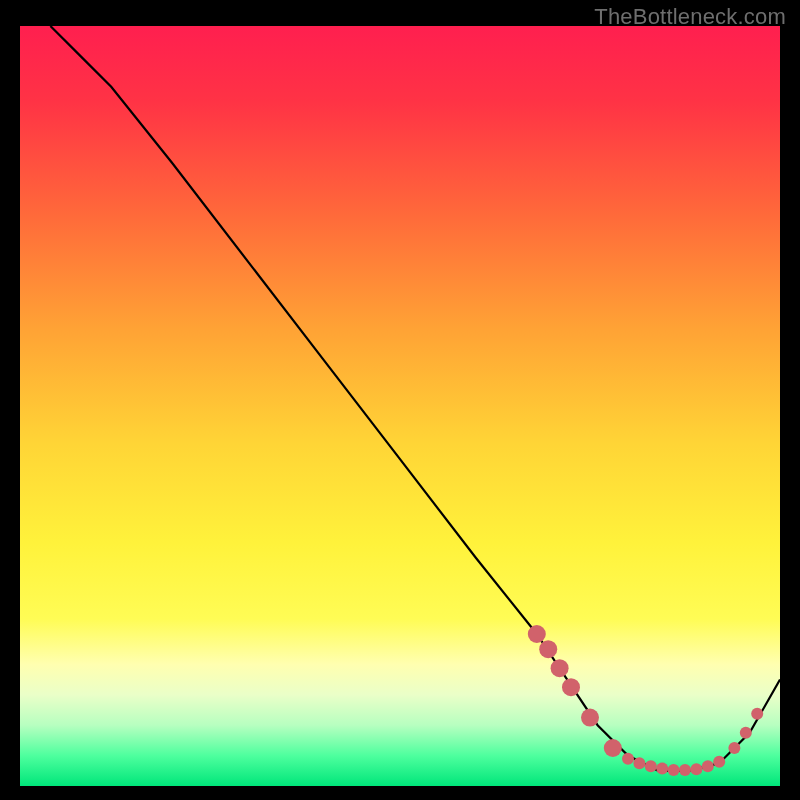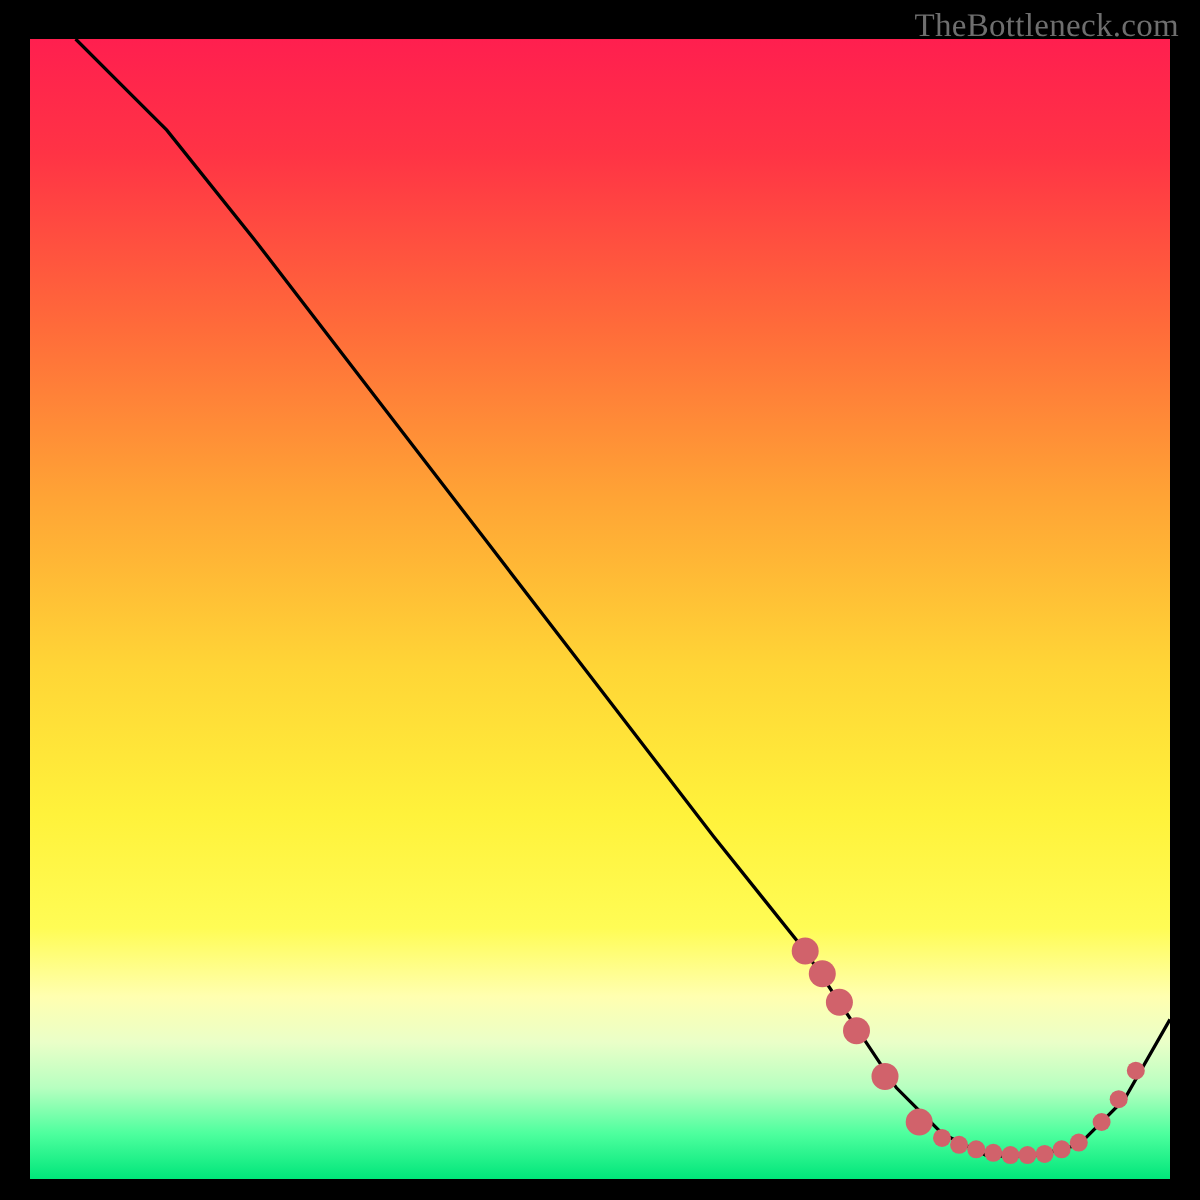--- a/index.html
+++ b/index.html
@@ -9,21 +9,20 @@
     height: 800px;
     background: #000;
     overflow: hidden;
     font-family: Arial, Helvetica, sans-serif;
   }
   .stage {
     position: relative;
     width: 800px;
     height: 800px;
     background: #000;
-    font-family: Liberation Serif, serif;
   }
   .watermark {
     position: absolute;
     top: 4px;
     right: 14px;
     color: #6e6e6e;
     font-size: 22px;
     font-weight: 500;
     letter-spacing: 0.2px;
     z-index: 10;

